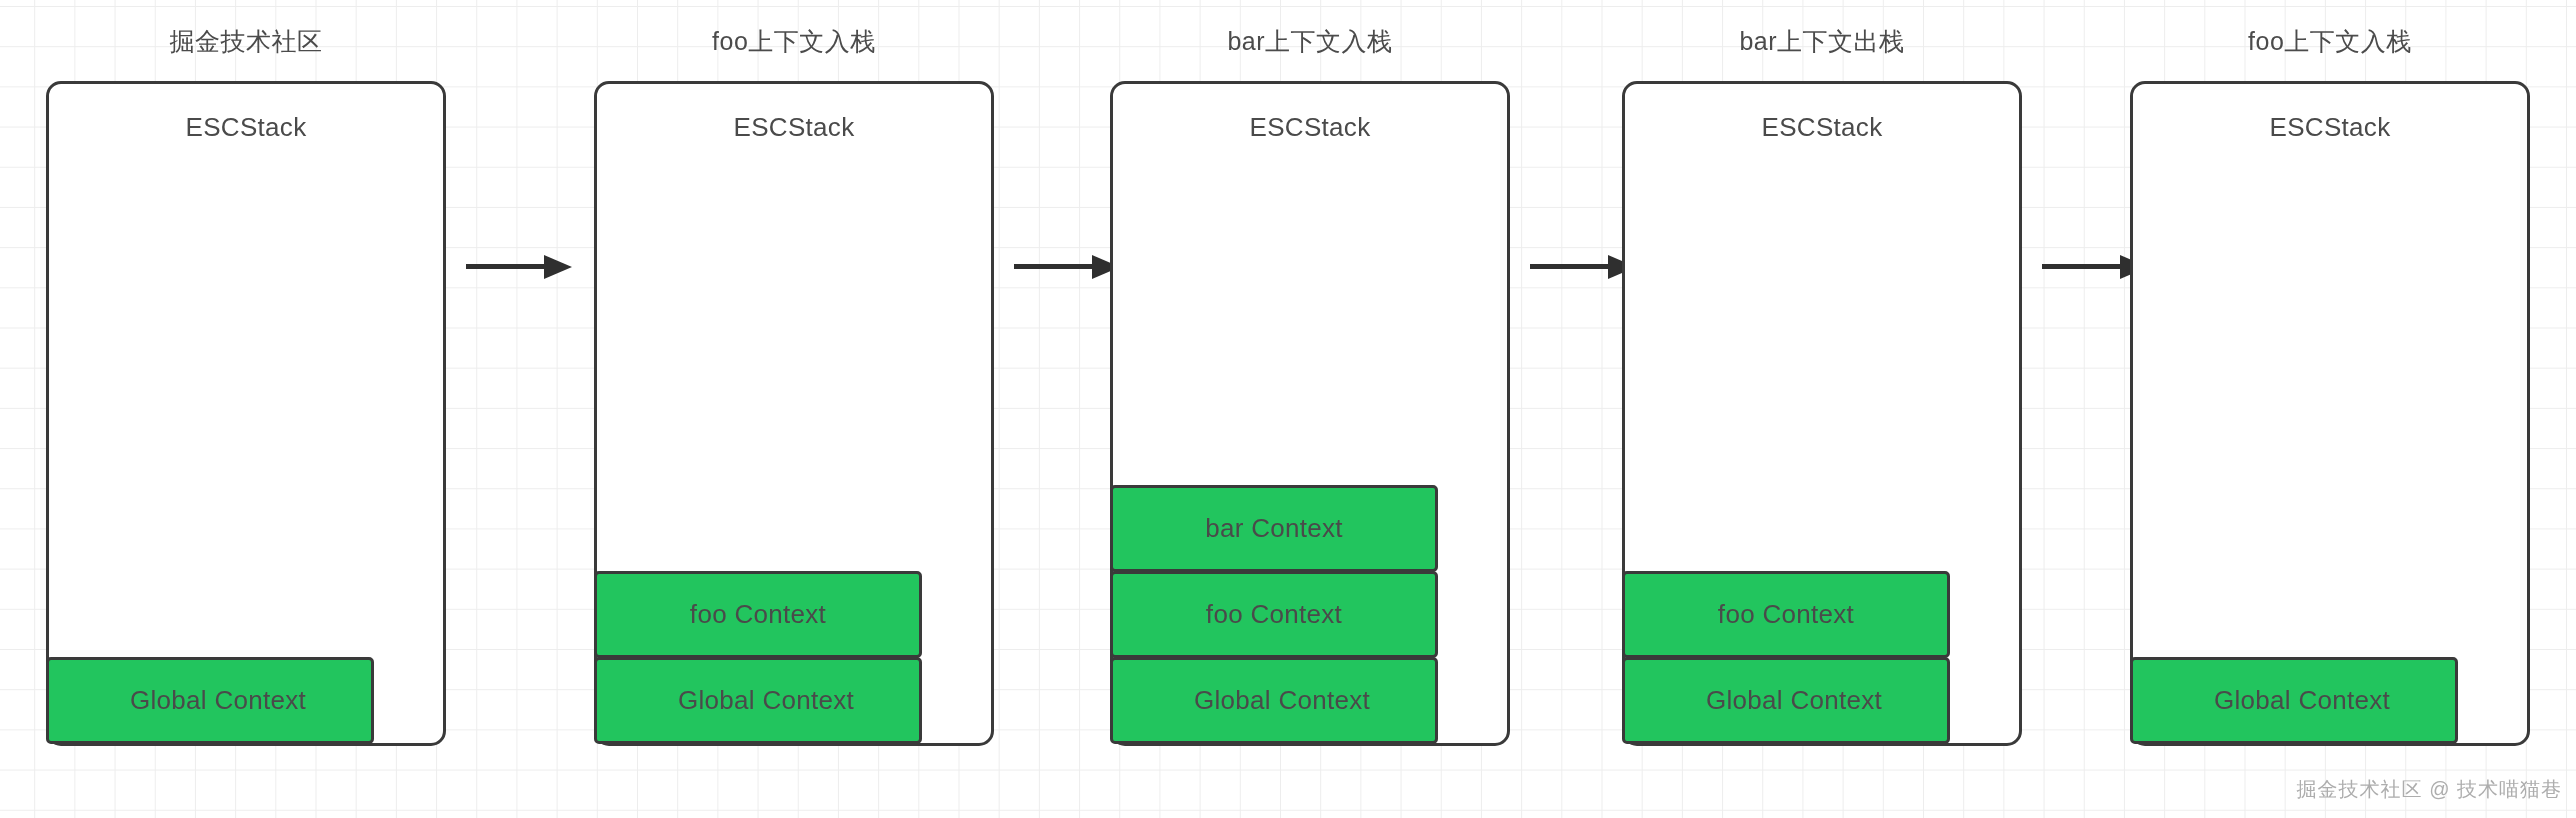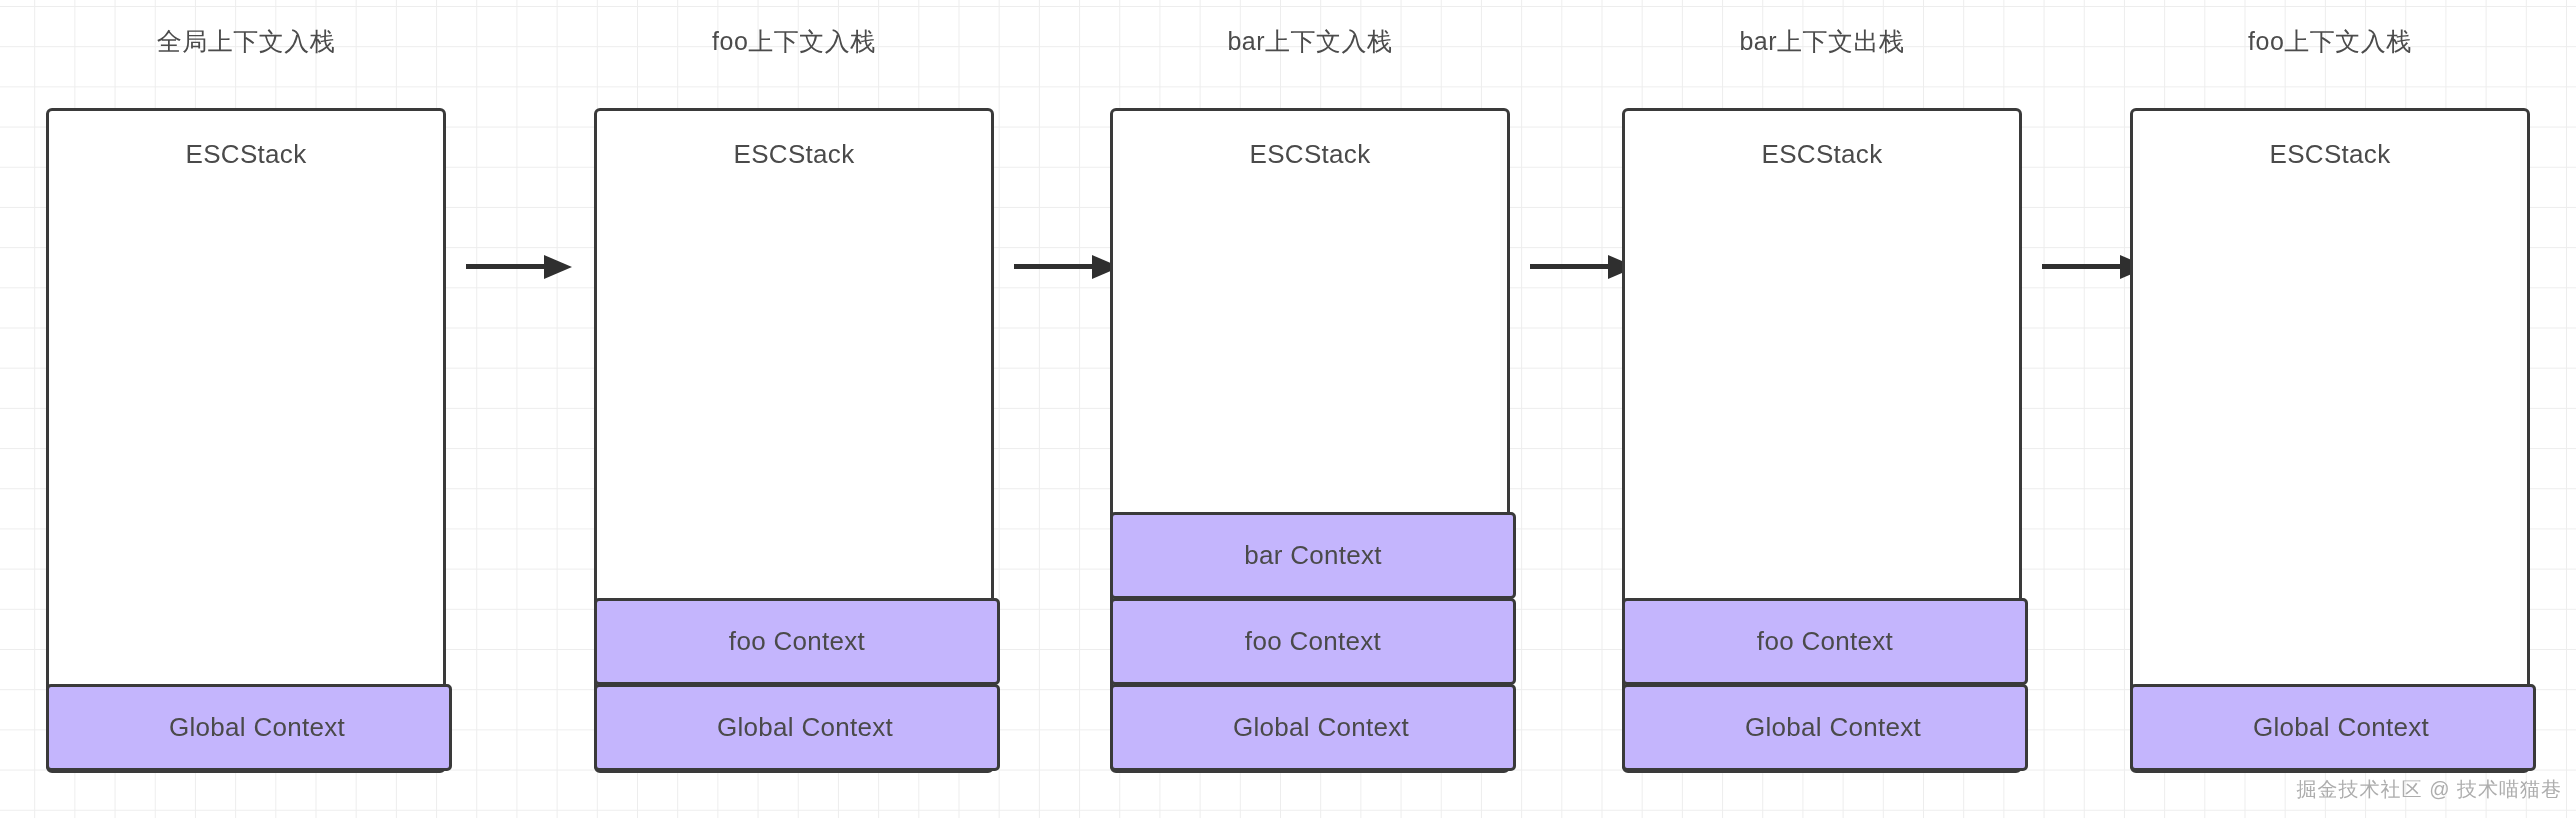--- a/index.html
+++ b/index.html
@@ -42,27 +42,27 @@
     text-align: center;
     font-size: 25px;
     line-height: 30px;
     color: #4b4b4b;
     letter-spacing: 0.5px;
     white-space: nowrap;
   }
 
   .stack-outer {
     position: absolute;
-    top: 108px;
+    top: 81px;
     left: 0;
     width: 400px;
     height: 665px;
     box-sizing: border-box;
     border: 3px solid #3a3a3a;
-    border-radius: 6px;
+    border-radius: 15px;
     background: #ffffff;
   }
 
   .stack-label {
     position: absolute;
     top: 28px;
     left: 0;
     width: 100%;
     text-align: center;
     font-size: 26px;
@@ -75,25 +75,25 @@
     position: absolute;
     left: -3px;
     right: -3px;
     bottom: -1px;
     display: flex;
     flex-direction: column;
   }
 
   .frame {
     box-sizing: border-box;
-    width: 406px;
+    width: 328px;
     height: 87px;
     border: 3px solid #3a3a3a;
     border-radius: 5px;
-    background: #c4b5fd;
+    background: #22c55e;
     display: flex;
     align-items: center;
     justify-content: center;
     font-size: 26px;
     color: #4a4a4a;
     letter-spacing: 0.3px;
     margin-bottom: -1px;
   }
   .frame:last-child { margin-bottom: 0; padding-left: 16px; }
 
@@ -134,21 +134,21 @@
     letter-spacing: 1px;
     white-space: nowrap;
   }
 </style>
 </head>
 <body>
 
 <div id="canvas">
 
   <div class="stack-col" style="left:46px;">
-    <div class="stack-title">全局上下文入栈</div>
+    <div class="stack-title">掘金技术社区</div>
     <div class="stack-outer">
       <div class="stack-label">ESCStack</div>
       <div class="frames">
         <div class="frame">Global Context</div>
       </div>
     </div>
   </div>
 
   <div class="arrow" style="left:466px;">
     <div class="shaft"></div>

